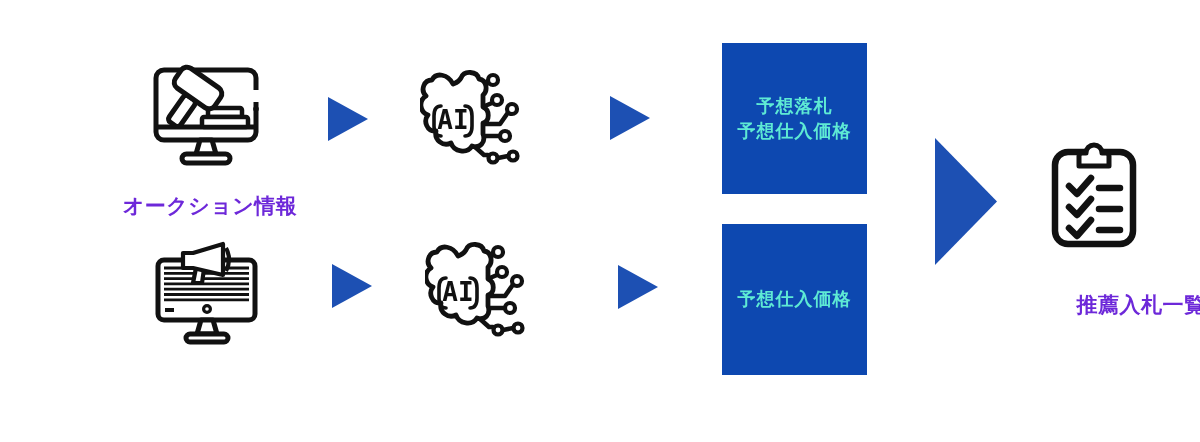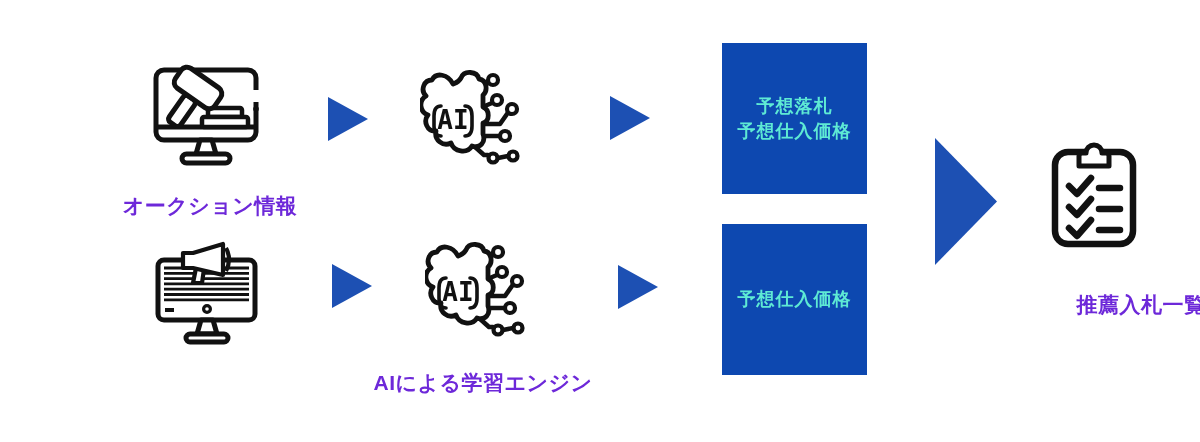--- a/index.html
+++ b/index.html
@@ -147,21 +147,20 @@
   </div>
 
   <svg class="abs arrow" style="left:618px;top:265px" width="40" height="44" viewBox="0 0 40 44">
     <polygon points="0,0 40,22 0,44"></polygon>
   </svg>
 
   <div class="bluebox" style="left:722px;top:224px;width:145px;height:151px">
     <span>予想仕入価格</span>
   </div>
 
-  <div class="lbl" style="left:363px;top:369px;width:240px">AIによる学習エンジン</div>
 
   <svg class="abs arrow" style="left:935px;top:138px" width="62" height="127" viewBox="0 0 62 127">
     <polygon points="0,0 62,63.5 0,127"></polygon>
   </svg>
 
   <div class="abs" style="left:1050px;top:141px;width:88px;height:108px">
     <svg viewBox="0 0 88 108" width="88" height="108">
       <rect x="5" y="11" width="78" height="92" rx="13" fill="#fff" stroke="#111" stroke-width="6.5"></rect>
       <path d="M29 25 V15 a3 3 0 0 1 3 -3 h4 a8 8 0 0 1 16 0 h4 a3 3 0 0 1 3 3 v10 z" fill="#fff" stroke="#111" stroke-width="5" stroke-linejoin="round"></path>
       <g fill="none" stroke="#111" stroke-width="6.5" stroke-linecap="round" stroke-linejoin="round">

